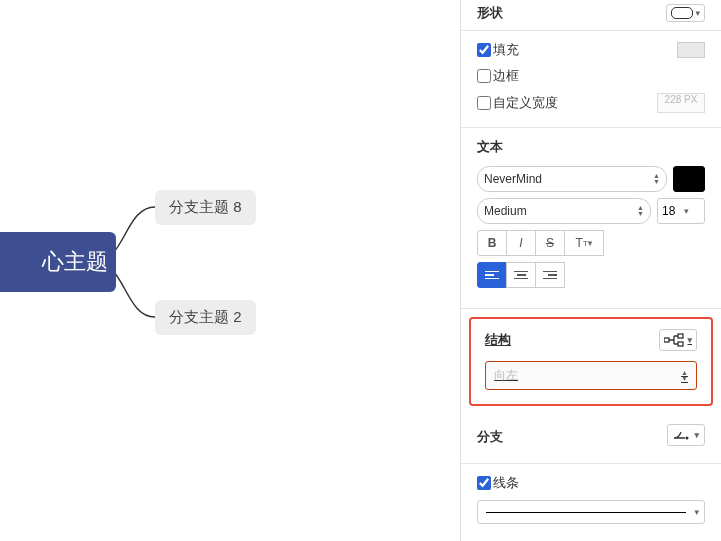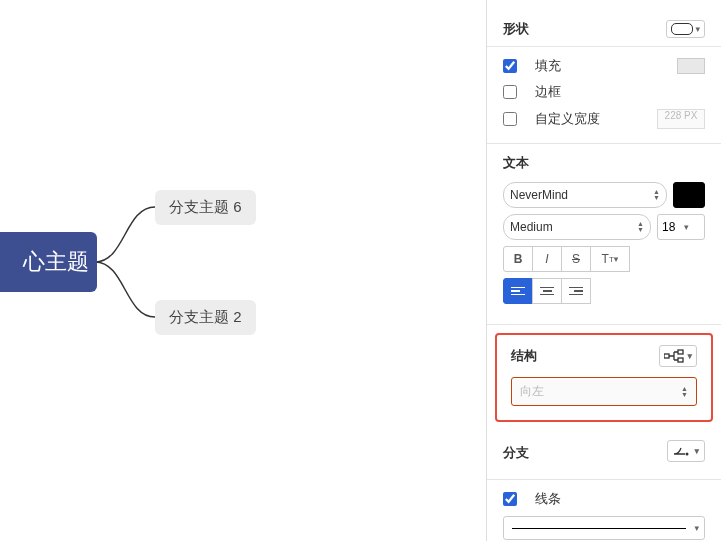--- a/index.html
+++ b/index.html
@@ -15,45 +15,45 @@
     }
     .canvas {
       position: absolute;
       left: 0; top: 0;
       width: 470px; height: 541px;
       background: #fff;
     }
     .central-topic {
       position: absolute;
       left: 0; top: 232px;
-      width: 97px; height: 60px;
+      width: 116px; height: 60px;
       background: #3d4f91;
       color: #fff;
       font-size: 22px;
       display: flex;
       align-items: center;
       justify-content: flex-end;
       padding-right: 8px;
       border-radius: 0 6px 6px 0;
     }
     .branch-topic {
       position: absolute;
       background: #ededee;
       color: #444;
       font-size: 15px;
       padding: 8px 14px;
       border-radius: 6px;
     }
     .sidebar {
       position: absolute;
       right: 0; top: 0;
-      width: 235px; height: 541px;
+      width: 261px; height: 541px;
       border-left: 1.5px solid #ddd;
       background: #fff;
-      padding-top: 16px;
+      padding-top: 0;
       overflow: hidden;
     }
     .section {
       border-bottom: 1px solid #e5e5e5;
       padding: 10px 16px 14px 16px;
     }
     .section.no-bottom { border-bottom: none; }
     .section-header {
       display: flex;
       align-items: flex-end;
@@ -84,21 +84,21 @@
     }
     .checkbox-row {
       display: flex;
       align-items: center;
       justify-content: space-between;
       margin-bottom: 8px;
     }
     .checkbox-row .left {
       display: flex;
       align-items: center;
-      gap: 18px;
+      gap: 2px;
     }
     input[type="checkbox"] {
       width: 14px; height: 14px;
       accent-color: #2962d9;
     }
     .color-swatch {
       width: 28px; height: 16px;
       background: #e8e8e8;
       border: 1px solid #ccc;
     }
@@ -173,20 +173,21 @@
       color: #fff;
       border-color: #2962d9;
     }
     .tool-btn .italic { font-style: italic; }
     .tool-btn .strike { text-decoration: line-through; }
     .highlight-box {
       border: 2.5px solid #e74c3c;
       border-radius: 4px;
       padding: 10px 14px 14px 14px;
       margin: 8px 8px 8px 8px;
+      text-decoration: underline;
     }
     .structure-header {
       display: flex;
       align-items: center;
       justify-content: space-between;
       margin-bottom: 10px;
       font-weight: 600;
     }
     .structure-icon-box {
       display: flex;
@@ -239,21 +240,21 @@
   </style>
 </head>
 <body>
 
 <div class="canvas">
   <svg class="connector" style="left:95px; top:192px;" width="60" height="140">
     <path d="M0,70 C30,70 30,15 60,15" stroke="#333" stroke-width="1.5" fill="none"></path>
     <path d="M0,70 C30,70 30,125 60,125" stroke="#333" stroke-width="1.5" fill="none"></path>
   </svg>
   <div class="central-topic">心主题</div>
-  <div class="branch-topic" style="left:155px; top:190px;">分支主题 6</div>
+  <div class="branch-topic" style="left:155px; top:190px;">分支主题 8</div>
   <div class="branch-topic" style="left:155px; top:300px;">分支主题 2</div>
 </div>
 
 <div class="sidebar">
 
   <div class="shape-row">
     <span style="font-weight:600">形状</span>
     <div class="shape-selector">
       <span class="shape-preview"></span>
       <span class="chev">▾</span>

